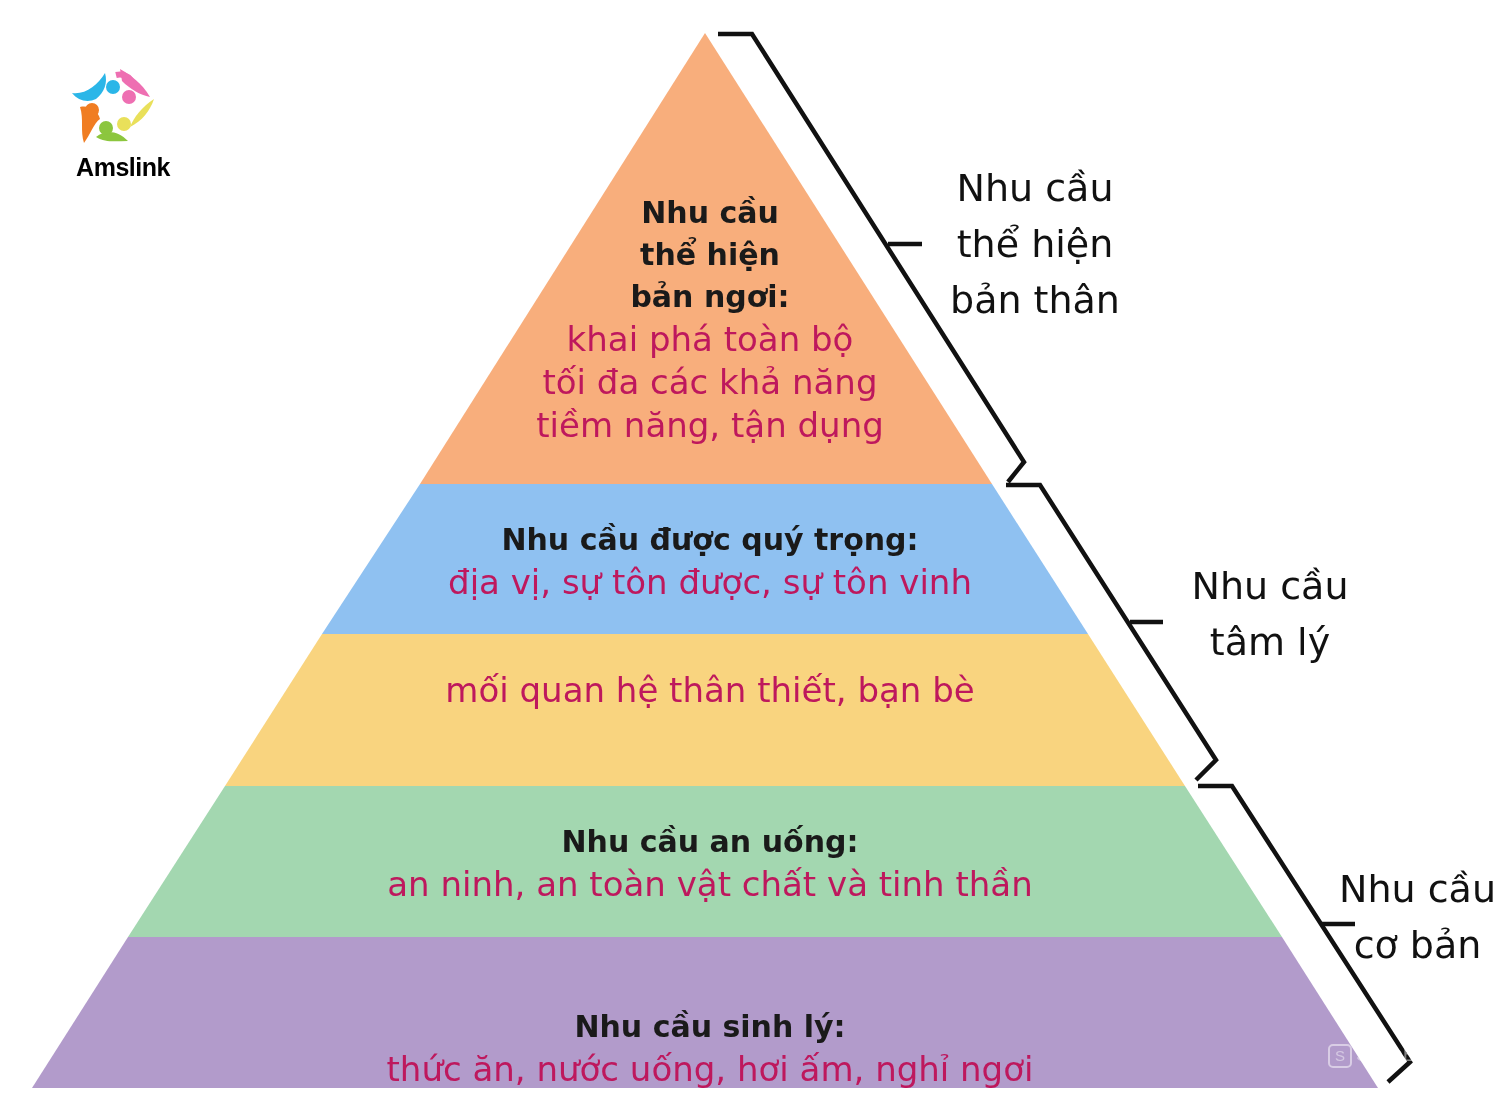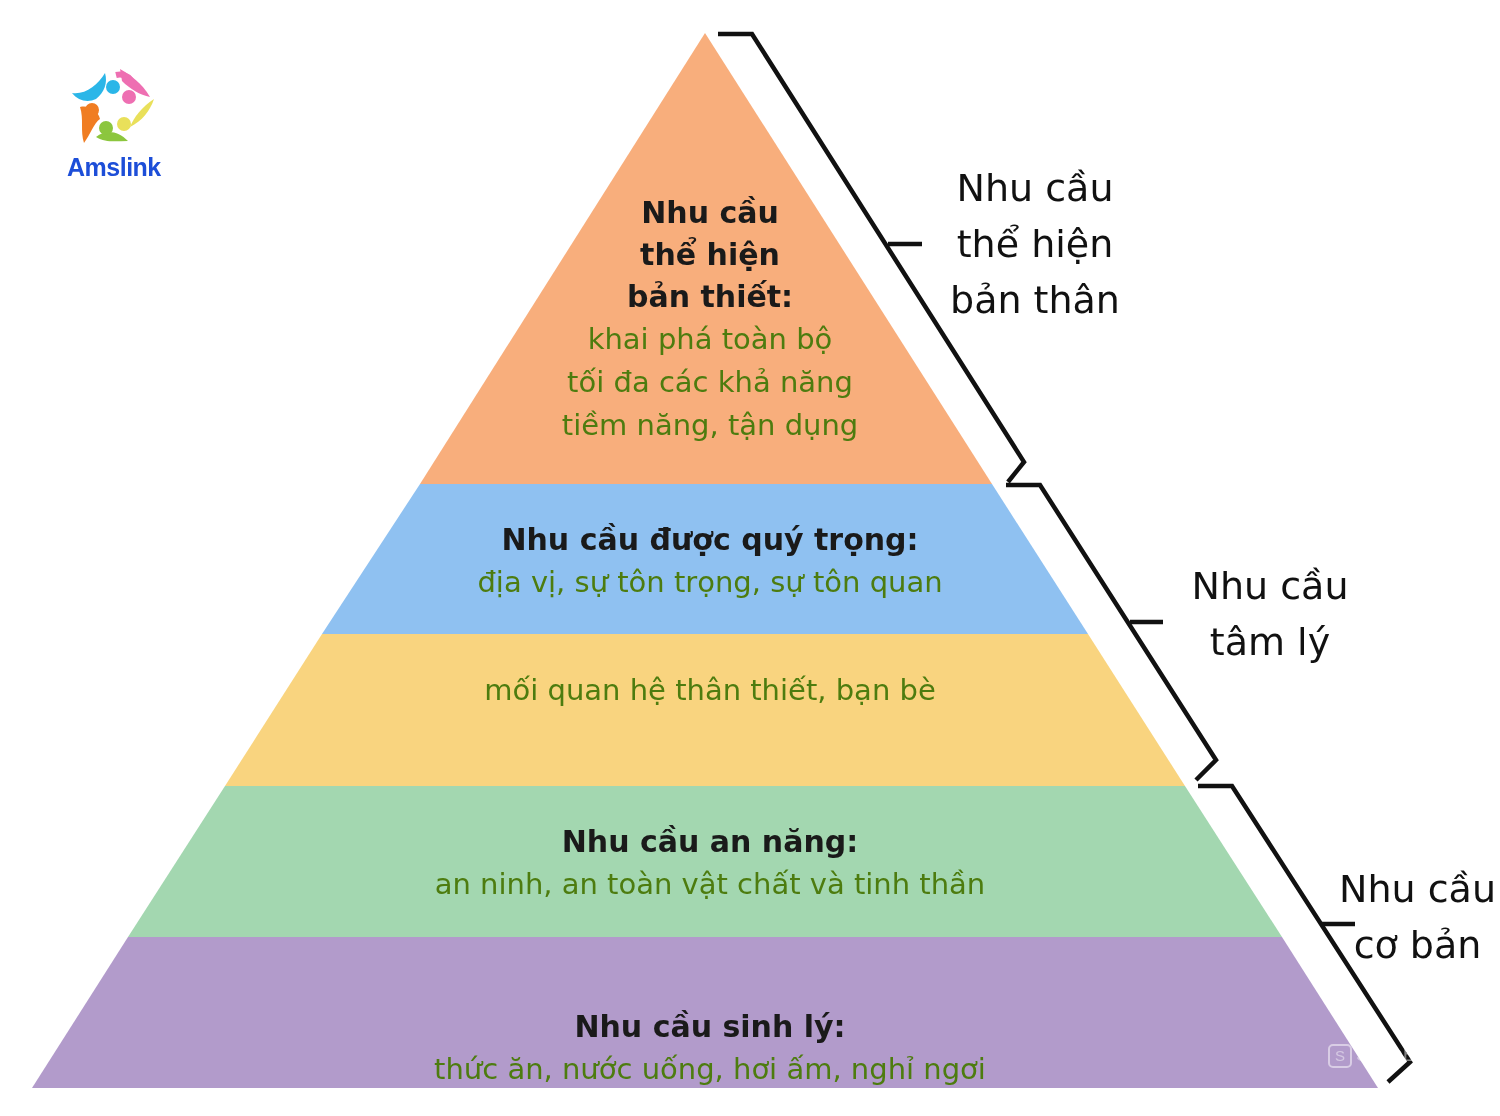--- a/index.html
+++ b/index.html
@@ -3,31 +3,31 @@
 <meta charset="utf-8">
 <style>
   html, body { margin: 0; padding: 0; }
   body {
     width: 1500px; height: 1116px; position: relative; overflow: hidden;
     background: #ffffff;
     font-family: "DejaVu Sans", sans-serif;
   }
   .logo { position: absolute; left: 50px; top: 55px; width: 130px; height: 140px; }
   .logo-text {
-    position: absolute; left: 17px; top: 98px; width: 128px; 
-    font-family: "Liberation Sans", sans-serif; font-weight: bold; font-size: 25px; color: #1d4ed8;
+    position: absolute; left: 9px; top: 98px; width: 128px; text-align: center;
+    font-family: "Liberation Sans", sans-serif; font-weight: bold; font-size: 25px; color: #000000;
     letter-spacing: -0.5px;
   }
   svg.pyr { position: absolute; left: 0; top: 0; }
   .band-text {
     position: absolute; text-align: center; color: #1a1a1a;
     font-family: "DejaVu Sans", sans-serif;
   }
   .band-title { font-weight: bold; font-size: 30px; line-height: 42px; display: block; }
-  .band-desc { font-size: 29px; line-height: 43px; display: block; color: #4d7c0f; }
+  .band-desc { font-size: 34px; line-height: 43px; display: block; color: #be185d; }
   .side-label {
     position: absolute; text-align: center; color: #111;
     font-family: "DejaVu Sans", sans-serif; font-size: 38px; line-height: 56px;
     font-weight: normal;
   }
   .watermark {
     position: absolute; left: 1328px; top: 1043px; color: rgba(255,255,255,0.45);
     font-family: "Liberation Sans", sans-serif; font-size: 20px; font-weight: normal;
   }
   .wm-box {
@@ -79,37 +79,37 @@
 
   <g stroke="#111" stroke-width="4.5" fill="none">
     <polyline points="1198,786 1232,786 1410,1062 1388,1082"></polyline>
     <line x1="1322" y1="924" x2="1355" y2="924"></line>
   </g>
 </svg>
 
 <div class="band-text" style="left:505px; top:192px; width:410px;">
   <span class="band-title">Nhu cầu</span>
   <span class="band-title">thể hiện</span>
-  <span class="band-title">bản thiết:</span>
+  <span class="band-title">bản ngơi:</span>
   <span class="band-desc">khai phá toàn bộ</span>
   <span class="band-desc">tối đa các khả năng</span>
   <span class="band-desc">tiềm năng, tận dụng</span>
 </div>
 
 <div class="band-text" style="left:360px; top:519px; width:700px;">
   <span class="band-title">Nhu cầu được quý trọng:</span>
-  <span class="band-desc">địa vị, sự tôn trọng, sự tôn quan</span>
+  <span class="band-desc">địa vị, sự tôn được, sự tôn vinh</span>
 </div>
 
 <div class="band-text" style="left:310px; top:669px; width:800px;">
   <span class="band-desc">mối quan hệ thân thiết, bạn bè</span>
 </div>
 
 <div class="band-text" style="left:260px; top:821px; width:900px;">
-  <span class="band-title">Nhu cầu an năng:</span>
+  <span class="band-title">Nhu cầu an uống:</span>
   <span class="band-desc">an ninh, an toàn vật chất và tinh thần</span>
 </div>
 
 <div class="band-text" style="left:260px; top:1006px; width:900px;text-align:center;">
   <span class="band-title">Nhu cầu sinh lý:</span>
   <span class="band-desc">thức ăn, nước uống, hơi ấm, nghỉ ngơi</span>
 </div>
 
 <div class="side-label" style="left:930px; top:160px; width:210px;">
   <div>Nhu cầu</div>

